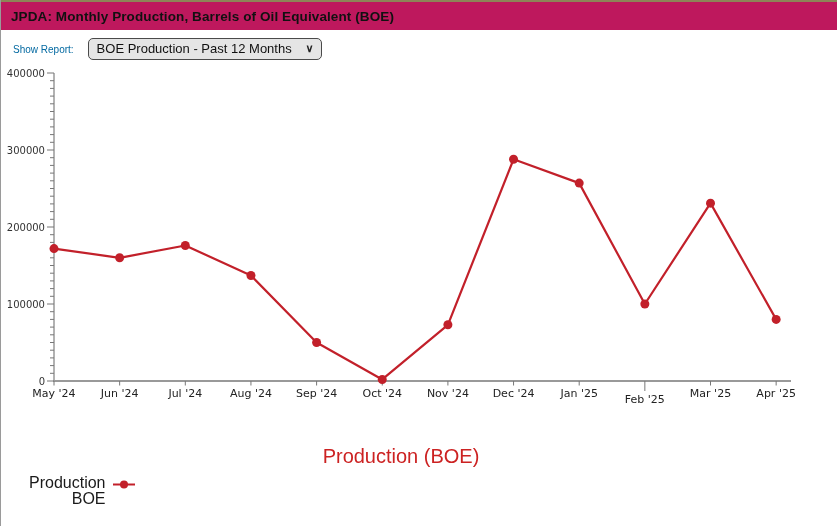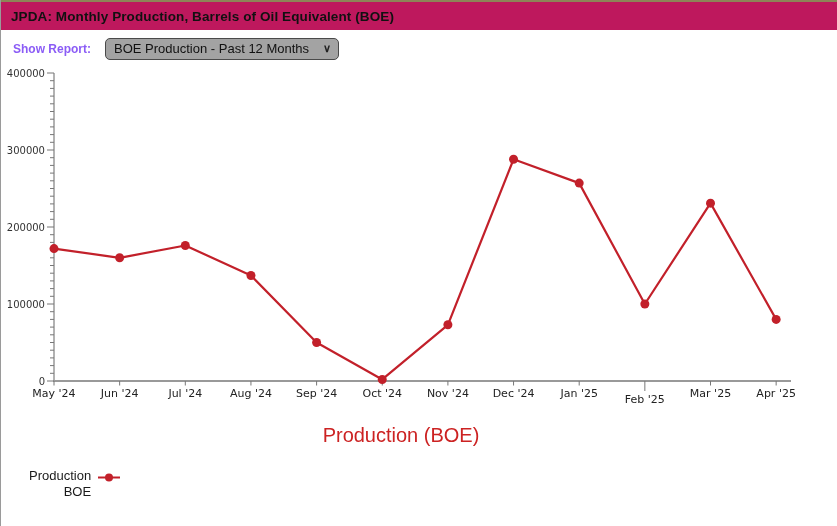--- a/index.html
+++ b/index.html
@@ -24,57 +24,57 @@
     font-size:13.5px;
     color:#111111;
     letter-spacing:0.1px;
   }
   .controls {
     display:flex; align-items:center;
     padding:7px 0 0 12px;
     height:24px;
   }
   .controls-label {
-    font-weight:bold;
-    font-size:12px;
-    color:#8b5cf6;
+    font-weight:normal;
+    font-size:10px;
+    color:#0369a1;
     margin-right:14px;
   }
   .select-wrap { position:relative; display:inline-block; }
   select {
     appearance:none; -webkit-appearance:none; -moz-appearance:none;
     font-family:"Liberation Sans", sans-serif;
     font-size:13px;
     padding:2px 28px 3px 8px;
     border:1px solid #4a4a4a;
     border-radius:5px;
-    background:#a3a3a3;
+    background:#e5e5e5;
     color:#111111;
   }
   .chevron {
     position:absolute; right:8px; top:50%;
     transform:translateY(-55%);
     font-size:11px; font-weight:bold; color:#222222;
     pointer-events:none;
     line-height:1;
   }
   #chart-svg { display:block; }
   #chart-svg text { font-family:"DejaVu Sans", sans-serif; }
   .chart-title {
     width:800px;
     text-align:center;
     font-size:20px;
-    margin-top:11px;
+    margin-top:32px;
     font-family:"Liberation Sans", sans-serif;
   }
   .legend {
     display:flex;
     align-items:flex-start;
-    margin:21px 0 0 28px;
-    font-size:13px;
+    margin:7px 0 0 28px;
+    font-size:16px;
     color:#1a1a1a;
   }
   .legend-labels { text-align:right; line-height:16px; }
   .legend-marker { margin-left:6px; margin-top:4px; }
 </style>
 </head>
 <body>
 
 <div class="header">
   <span class="header-title">JPDA: Monthly Production, Barrels of Oil Equivalent (BOE)</span>

